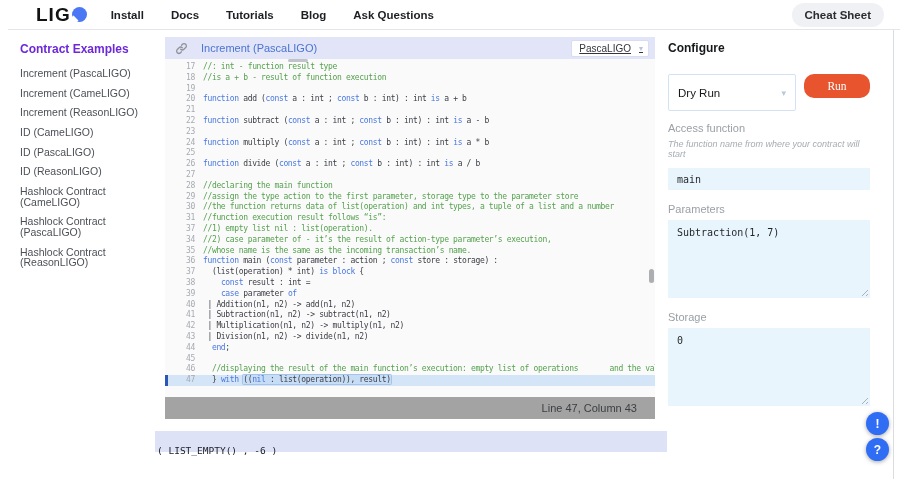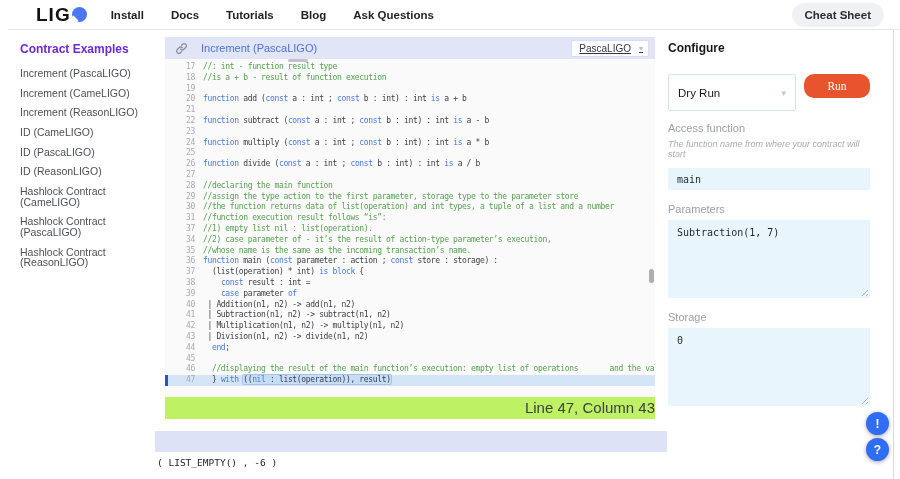--- a/index.html
+++ b/index.html
@@ -47,22 +47,22 @@
   .k { color:#4878e0; }
   .c { color:#55a14e; }
   .line.hl { background:#d5e5f8; }
   .line.hl::before { content:""; position:absolute; left:0; top:0; bottom:0; width:3px; background:#2c55b9; }
   .sel { background:#c7ddf6; box-shadow:0 0 0 1px #a4c4ea; border-radius:1px; }
   .vthumb { position:absolute; right:1px; top:210px; width:5px; height:14px;
             background:#6c7077; border-radius:3px; opacity:.55; cursor:pointer; }
   .hthumb { position:absolute; left:123px; top:0px; width:20px; height:3px;
             background:#9aa0a6; border-radius:2px; opacity:.6; cursor:pointer; }
 
-  .ed-status { height:22px; background:#bef264; font-size:15px; color:#3c4043;
-               text-align:right; line-height:22px; padding-right:0; }
+  .ed-status { height:22px; background:#a3a3a3; font-size:11px; color:#3c4043;
+               text-align:right; line-height:22px; padding-right:18px; }
 
   
   .panel { position:absolute; top:37px; left:668px; width:202px; }
   .panel-title { font-size:12px; font-weight:800; color:#17181a; margin:4px 0 19px 0; }
   .run-row { display:flex; gap:8px; margin-bottom:11px; }
   .action-select { flex:1; height:37px; border:1px solid #d3e2f2; border-radius:2px;
                    background:#fff; display:flex; align-items:center; justify-content:space-between;
                    padding:0 9px; font-size:11.5px; color:#17181a; cursor:pointer; }
   .action-select .chev { color:#b9c8da; font-size:9px; }
   .run-btn { width:66px; height:24px; background:#e8542d; color:#fff; border:none;
@@ -76,21 +76,21 @@
                font-family:"DejaVu Sans Mono", monospace; font-size:10px; color:#1f2328;
                padding:7px 9px; margin-bottom:13px; resize:none; display:block; position:relative; }
   .area-wrap { position:relative; margin-bottom:13px; }
   .area-wrap .mono-area { margin-bottom:0; }
   .grip { position:absolute; right:2px; bottom:2px; width:9px; height:9px; cursor:nwse-resize;
           background:repeating-linear-gradient(135deg, transparent 0 2px, #a9b2b9 2px 3px);
           clip-path:polygon(100% 0, 100% 100%, 0 100%); }
 
   
   .output-bar { position:absolute; top:431px; left:155px; width:512px; height:21px; background:#dee2f6; }
-  .result-line { position:absolute; top:457px; left:157px;
+  .result-line { position:absolute; top:445px; left:157px;
                  font-family:"DejaVu Sans Mono", monospace; font-size:9.5px; color:#1b1e22; }
 
   
   .fab { position:absolute; left:866px; width:23px; height:23px; border-radius:50%;
          background:#2f6df4; color:#fff; font-size:12px; font-weight:800;
          display:flex; align-items:center; justify-content:center;
          box-shadow:0 1px 4px rgba(0,0,0,.35); cursor:pointer; }
   .fab.alert { top:412px; }
   .fab.help  { top:438px; }
   .page-scroll-line { position:absolute; left:893px; top:14px; bottom:0; width:1px; background:#dadce0; }

